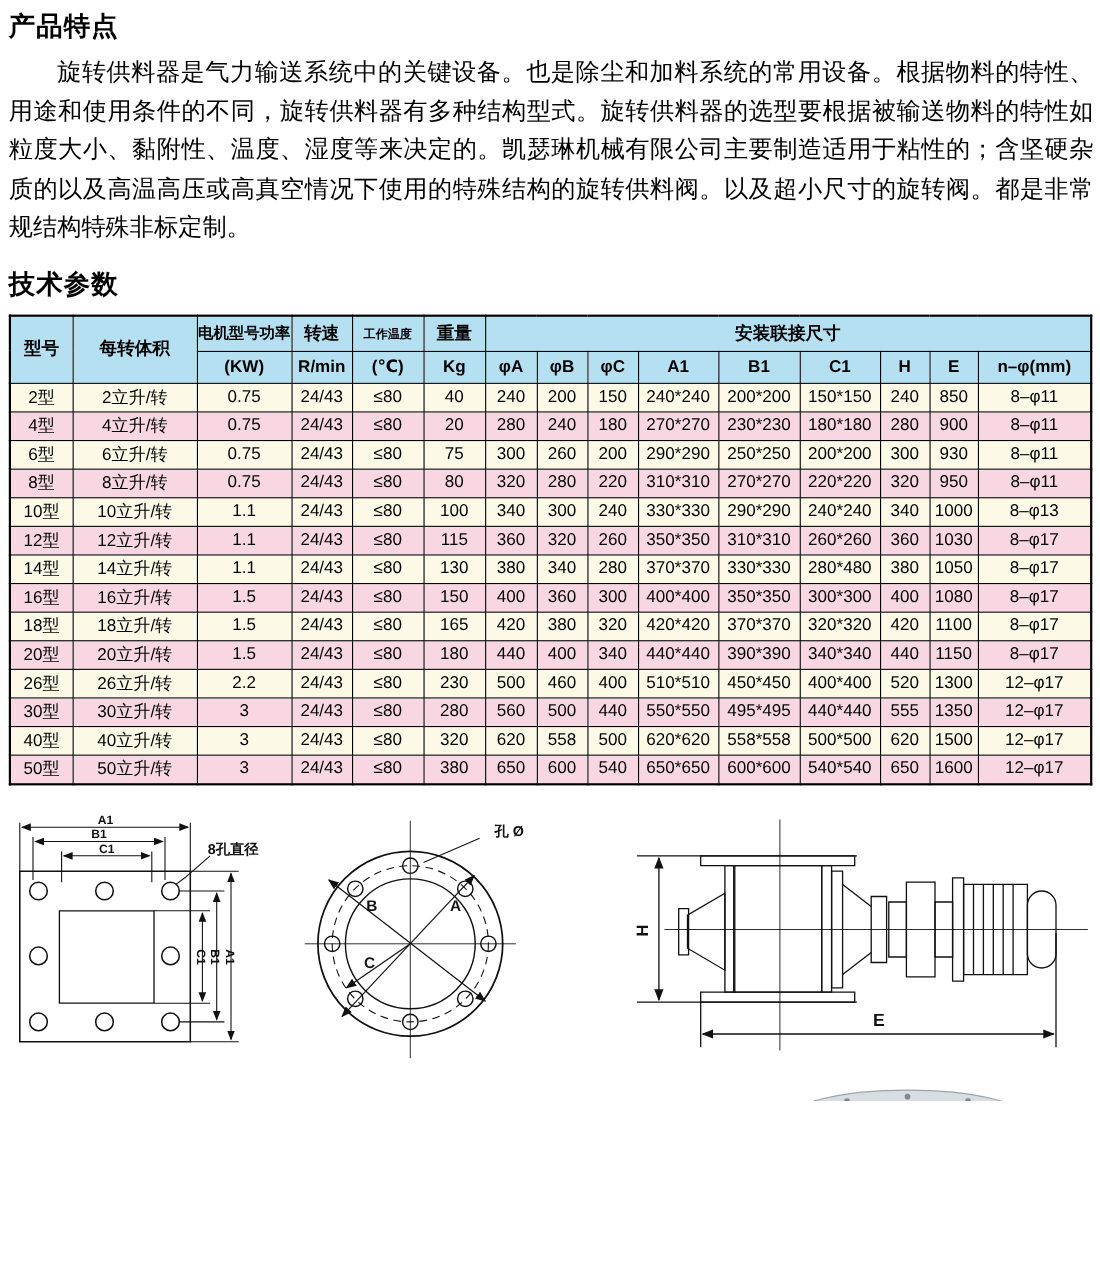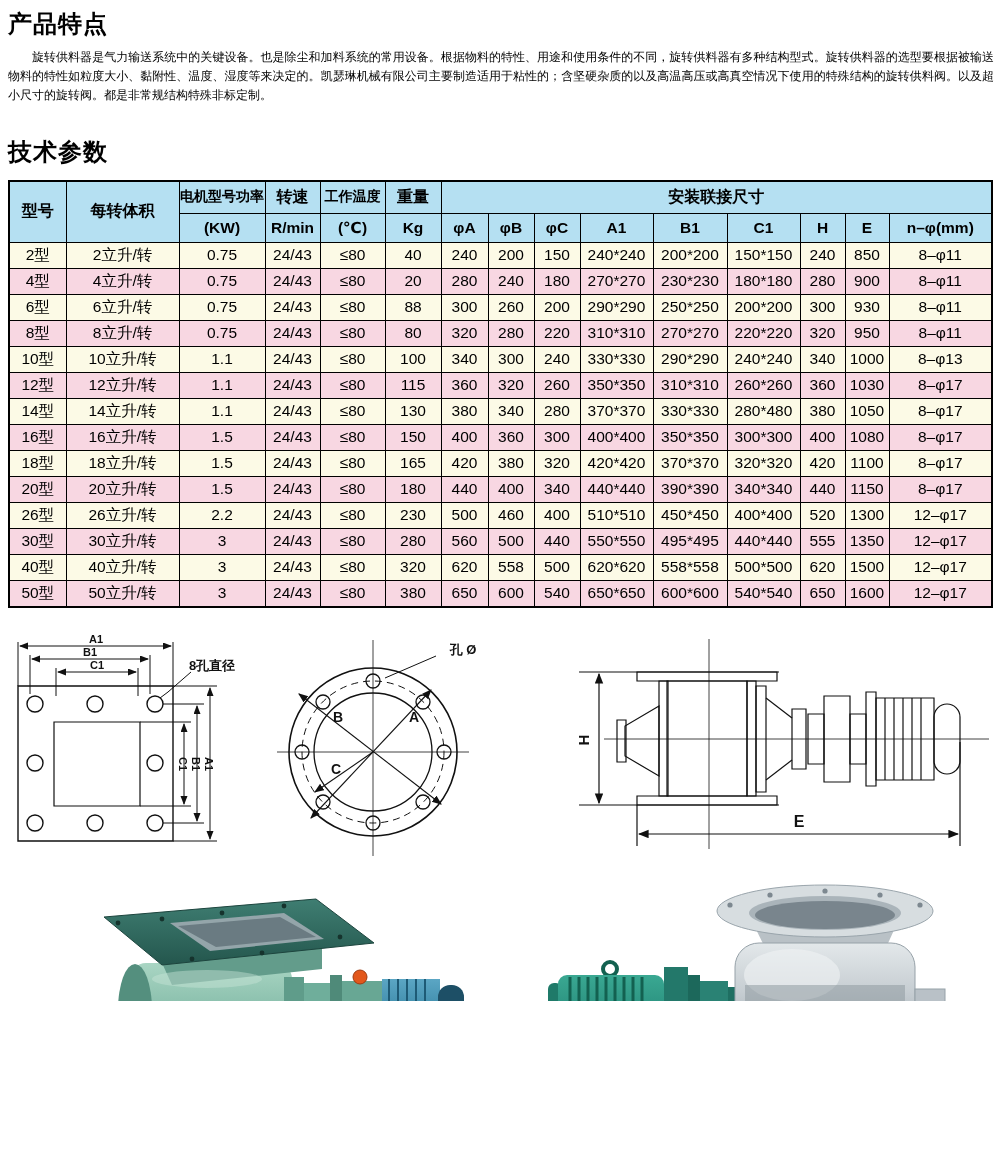--- a/index.html
+++ b/index.html
@@ -1,19 +1,19 @@
 <!DOCTYPE html>
 <html><head>
 <meta charset="utf-8">
 <style>
   html,body { margin:0; padding:0; background:#ffffff; }
   body { width:1000px; font-family:"Liberation Sans","DejaVu Sans",sans-serif; color:#000; }
   .page { position:relative; width:1000px; height:1001px; overflow:hidden; background:#fff; }
   h1.sec { font-size:24px; font-weight:700; margin:0; padding:8px 0 0 8px; letter-spacing:1px; }
-  p.intro { font-size:12px; line-height:1.6; margin:8px 6px 12px 8px; text-align:justify; text-indent:2em; }
+  p.intro { font-size:22px; line-height:1.6; margin:8px 6px 0 8px; text-align:justify; text-indent:2em; }
   h1.sec2 { padding-top:18px; }
   table.spec { border-collapse:collapse; table-layout:fixed; width:983px; margin:12px 0 0 8px; border:2px solid #000; }
   .spec th, .spec td { border:1px solid #000; text-align:center; vertical-align:middle; padding:0; white-space:nowrap; overflow:hidden; }
   .spec thead th { background:#b5e0f2;margin-top:48px; }
   .spec thead tr.hrow1 th { height:31px; font-size:16px; font-weight:700; }
   .spec thead tr.hrow2 th { height:28px; font-size:15.5px; font-weight:700; }
   .spec tbody td { height:25px; font-size:15.5px; }
   tr.row-cream td { background:#fcfae6; }
   tr.row-pink  td { background:#f8d7e2; }
   .drawings { display:flex; align-items:flex-start; gap:8px; margin:26px 0 0 8px; }
@@ -50,21 +50,21 @@
       <col style="width:45px">
         <col style="width:44px">
         <col style="width:103px">
     </colgroup>
     <thead>
       <tr class="hrow1">
         <th rowspan="2">型号</th>
         <th rowspan="2">每转体积</th>
         <th style="font-size:14px">电机型号功率</th>
         <th>转速</th>
-        <th style="font-size:14px">工作温度</th>
+        <th style="font-size:11px">工作温度</th>
         <th>重量</th>
         <th colspan="9">安装联接尺寸</th>
       </tr>
       <tr class="hrow2">
         <th>(KW)</th>
         <th>R/min</th>
         <th>(℃)</th>
         <th>Kg</th>
         <th>φA</th>
         <th>φB</th>
@@ -111,21 +111,21 @@
           <td>280</td>
           <td>900</td>
           <td>8–φ11</td>
         </tr>
         <tr class="row-cream">
           <td>6型</td>
           <td>6立升/转</td>
           <td>0.75</td>
           <td>24/43</td>
           <td>≤80</td>
-          <td>88</td>
+          <td>75</td>
           <td>300</td>
           <td>260</td>
           <td>200</td>
           <td>290*290</td>
           <td>250*250</td>
           <td>200*200</td>
           <td>300</td>
           <td>930</td>
           <td>8–φ11</td>
         </tr>

